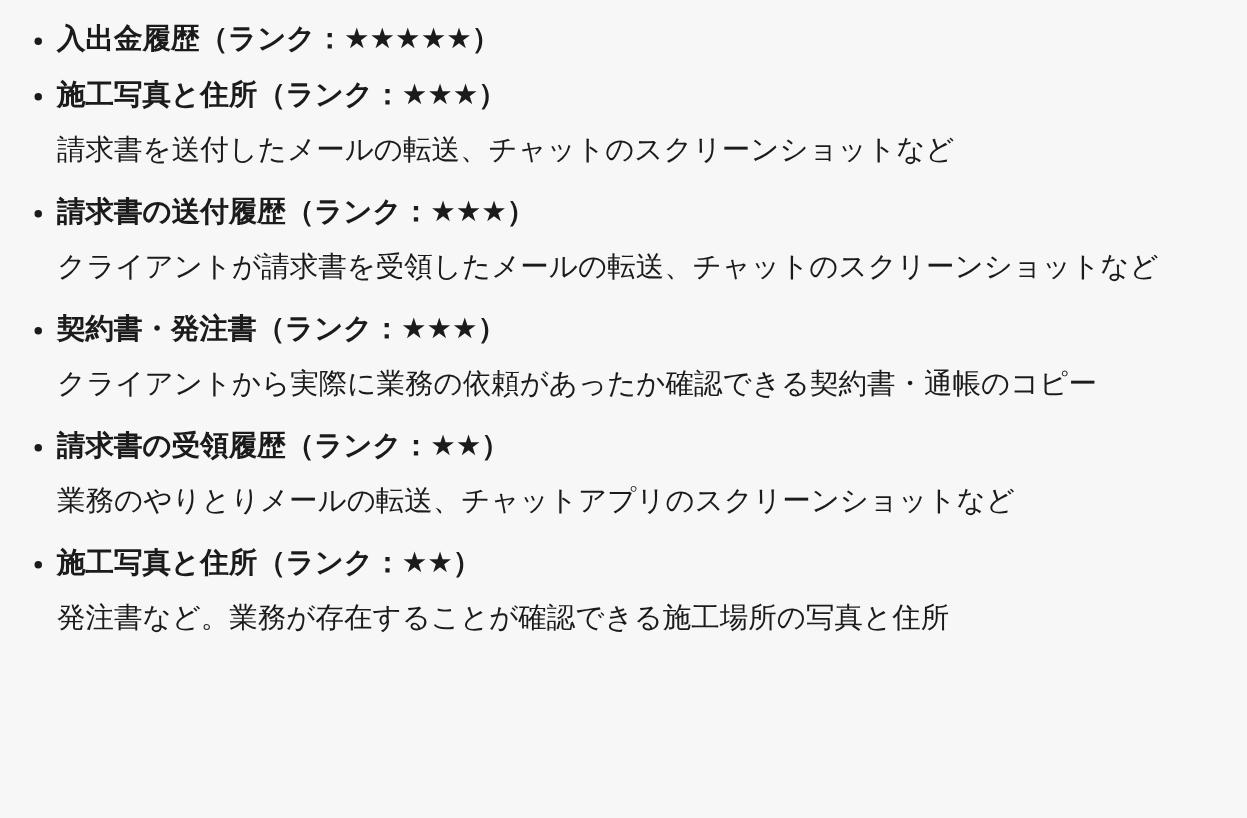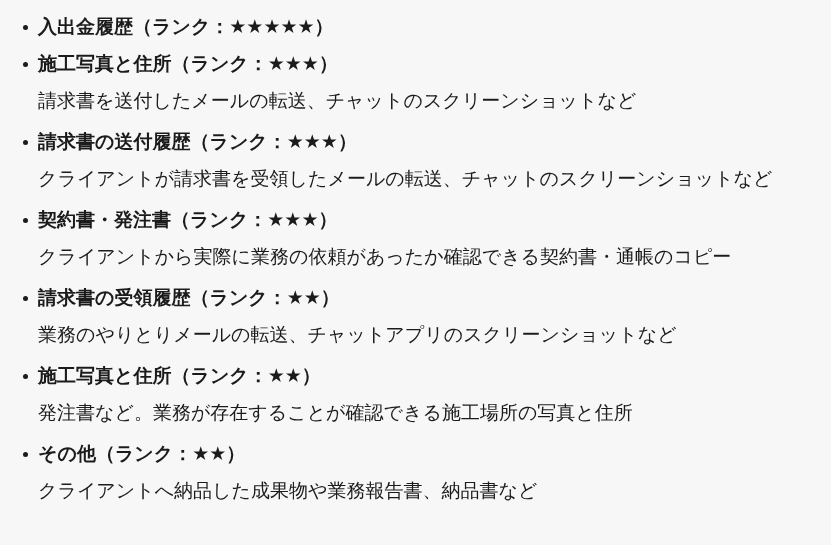--- a/index.html
+++ b/index.html
@@ -78,18 +78,13 @@
     <p class="item-title"><span class="t-label">請求書の受領履歴</span><span class="t-rank">（ランク：★★）</span></p>
     <p class="item-desc">業務のやりとりメールの転送、チャットアプリのスクリーンショットなど</p>
   </li>
 
   <li>
     <span class="bullet"></span>
     <p class="item-title"><span class="t-label">施工写真と住所</span><span class="t-rank">（ランク：★★）</span></p>
     <p class="item-desc">発注書など。業務が存在することが確認できる施工場所の写真と住所</p>
   </li>
 
-  <li>
-    <span class="bullet"></span>
-    <p class="item-title"><span class="t-label">その他</span><span class="t-rank">（ランク：★★）</span></p>
-    <p class="item-desc">クライアントへ納品した成果物や業務報告書、納品書など</p>
-  </li>
 </ul>
 
 </body></html>

